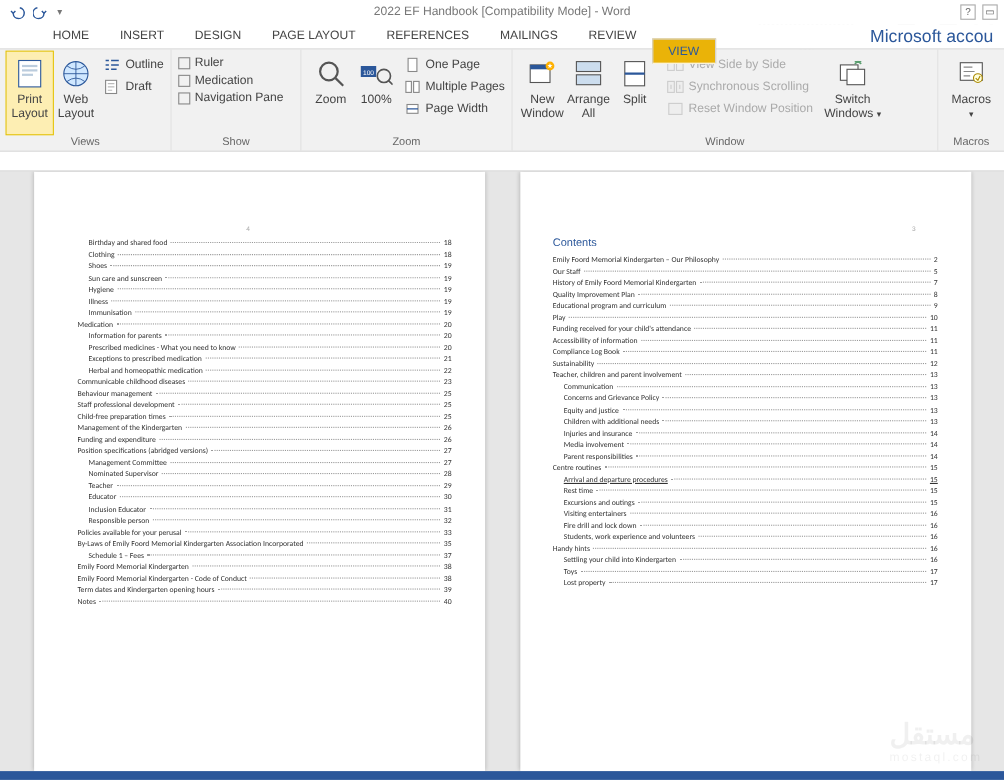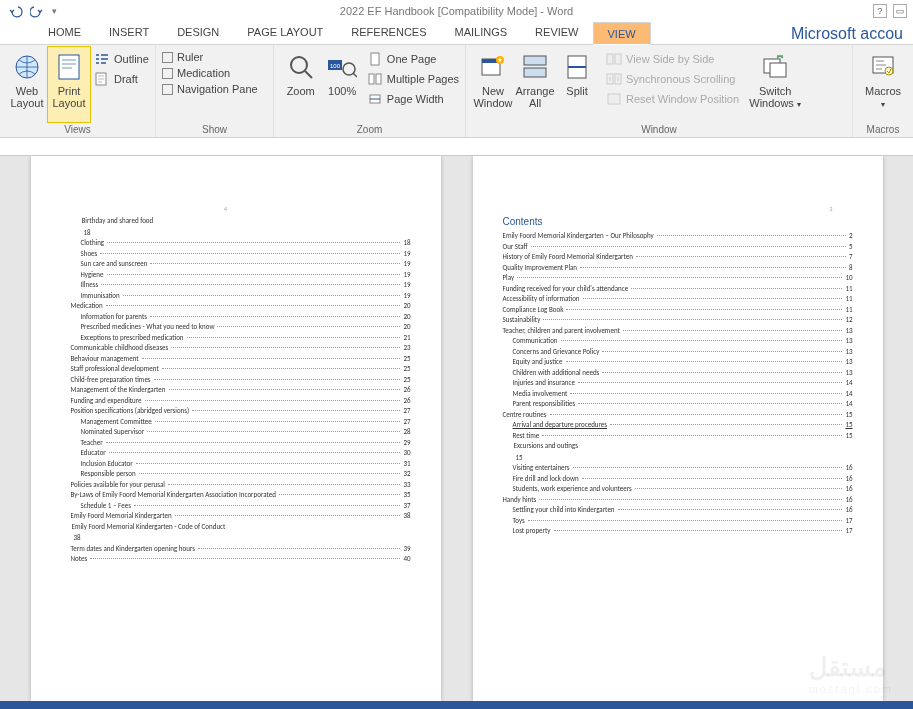--- a/index.html
+++ b/index.html
@@ -9,21 +9,21 @@
   .titlebar { height: 22px; background: #fff; display: flex; align-items: center; color: #777; font-size: 11px; position: relative; }
   .qat { display: flex; align-items: center; gap: 4px; padding-left: 8px; }
   .qat svg { display: block; }
   .titlebar-title { position: absolute; left: 50%; transform: translateX(-50%); }
   .titlebar-right { margin-left: auto; display: flex; gap: 6px; padding-right: 6px; color: #666; }
   .help-icon, .opts-icon { width: 14px; height: 14px; border: 1px solid #aaa; display: inline-flex; align-items: center; justify-content: center; font-size: 9px; }
 
   
   .tabs { height: 23px; display: flex; align-items: flex-end; border-bottom: 1px solid #d4d4d4; padding-left: 34px; gap: 0; background: #fff; position: relative; }
   .tab { padding: 0 14px; height: 23px; line-height: 23px; font-size: 11px; color: #444; cursor: pointer; }
-  .tab.active { color: #2b579a; border: 1px solid #d4d4d4; border-bottom-color: #fff; background: #fdba74; position: relative; top: 1px; }
+  .tab.active { color: #2b579a; border: 1px solid #d4d4d4; border-bottom-color: #fff; background: #eab308; position: relative; top: 14px; }
   .account-label { position: absolute; right: 10px; top: 3px; color: #2b579a; font-size: 16px; }
 
   
   .ribbon { height: 93px; background: #f1f1f1; border-bottom: 1px solid #d4d4d4; display: flex; }
   .group { border-right: 1px solid #e1e1e1; display: flex; flex-direction: column; }
   .group-body { flex: 1; display: flex; padding: 2px 6px; }
   .group-label { text-align: center; font-size: 10px; color: #666; padding-bottom: 2px; }
   .bigbtn { width: 42px; display: flex; flex-direction: column; align-items: center; justify-content: flex-start; padding-top: 4px; font-size: 11px; color: #444; }
   .bigbtn .ico { width: 32px; height: 32px; display: flex; align-items: center; justify-content: center; margin-bottom: 2px; }
   .bigbtn.sel { background: #fdeeb3; outline: 1px solid #e6c200; }
@@ -105,39 +105,39 @@
     <div class="tab">MAILINGS</div>
     <div class="tab">REVIEW</div>
     <div class="tab active">VIEW</div>
   <div class="account-label">Microsoft accou</div>
 </div>
 
 <div class="ribbon">
 
   <div class="group" style="width:156px">
     <div class="group-body">
-      <div class="bigbtn">
-        <div class="ico">
-            <svg width="28" height="28">
-              <circle cx="14" cy="14" r="11" fill="#cfe7ff" stroke="#2b579a"></circle>
-              <path d="M3 14 h22 M14 3 v22 M6 7 q8 6 16 0 M6 21 q8 -6 16 0" fill="none" stroke="#2b579a" stroke-width="0.8"></path>
-            </svg>
-          </div>
-        <span style="text-align:center;line-height:1.1">Web Layout</span>
-      </div>
       <div class="bigbtn sel">
         <div class="ico">
             <svg width="28" height="28">
               <rect x="4" y="2" width="20" height="24" fill="#fff" stroke="#2b579a"></rect>
               <rect x="7" y="6" width="14" height="2" fill="#bcd"></rect>
               <rect x="7" y="10" width="14" height="2" fill="#bcd"></rect>
               <rect x="7" y="14" width="10" height="2" fill="#bcd"></rect>
             </svg>
           </div>
         <span style="text-align:center;line-height:1.1">Print Layout</span>
+      </div>
+      <div class="bigbtn">
+        <div class="ico">
+            <svg width="28" height="28">
+              <circle cx="14" cy="14" r="11" fill="#cfe7ff" stroke="#2b579a"></circle>
+              <path d="M3 14 h22 M14 3 v22 M6 7 q8 6 16 0 M6 21 q8 -6 16 0" fill="none" stroke="#2b579a" stroke-width="0.8"></path>
+            </svg>
+          </div>
+        <span style="text-align:center;line-height:1.1">Web Layout</span>
       </div>
       <div class="stack" style="margin-left:4px">
         <div class="itmrow">
           <span class="small-ico">
               <svg width="16" height="14">
                 <path d="M2 3h3M2 7h3M2 11h3M7 3h7M7 7h7M7 11h5" stroke="#2b579a" stroke-width="1.4"></path>
               </svg>
             </span>
           <span>Outline</span>
         </div>
@@ -322,21 +322,21 @@
     <div class="group-label">Macros</div>
   </div>
 </div>
 
 <div class="rulerbar"></div>
 
 <div class="docwrap">
   <div class="page">
     <div class="pgnum left">4</div>
     <div id="toc-left">
-        <div class="tocrow" style="padding-left: 20px; flex-direction: column;">
+        <div class="tocrow" style="padding-left: 20px;">
           <span class="txt">Birthday and shared food</span>
           <span class="dots"></span>
           <span class="pg">18</span>
         </div>
         <div class="tocrow" style="padding-left: 20px;">
           <span class="txt">Clothing</span>
           <span class="dots"></span>
           <span class="pg">18</span>
         </div>
         <div class="tocrow" style="padding-left: 20px;">
@@ -376,20 +376,25 @@
         </div>
         <div class="tocrow" style="padding-left: 20px;">
           <span class="txt">Prescribed medicines - What you need to know</span>
           <span class="dots"></span>
           <span class="pg">20</span>
         </div>
         <div class="tocrow" style="padding-left: 20px;">
           <span class="txt">Exceptions to prescribed medication</span>
           <span class="dots"></span>
           <span class="pg">21</span>
+        </div>
+        <div class="tocrow" style="padding-left: 20px;">
+          <span class="txt">Herbal and homeopathic medication</span>
+          <span class="dots"></span>
+          <span class="pg">22</span>
         </div>
         <div class="tocrow" style="padding-left: 10px;">
           <span class="txt">Communicable childhood diseases</span>
           <span class="dots"></span>
           <span class="pg">23</span>
         </div>
         <div class="tocrow" style="padding-left: 10px;">
           <span class="txt">Behaviour management</span>
           <span class="dots"></span>
           <span class="pg">25</span>
@@ -462,21 +467,21 @@
         <div class="tocrow" style="padding-left: 20px;">
           <span class="txt">Schedule 1 – Fees</span>
           <span class="dots"></span>
           <span class="pg">37</span>
         </div>
         <div class="tocrow" style="padding-left: 10px;">
           <span class="txt">Emily Foord Memorial Kindergarten</span>
           <span class="dots"></span>
           <span class="pg">38</span>
         </div>
-        <div class="tocrow" style="padding-left: 10px; flex-direction: column;">
+        <div class="tocrow" style="padding-left: 10px;">
           <span class="txt">Emily Foord Memorial Kindergarten - Code of Conduct</span>
           <span class="dots"></span>
           <span class="pg">38</span>
         </div>
         <div class="tocrow" style="padding-left: 10px;">
           <span class="txt">Term dates and Kindergarten opening hours</span>
           <span class="dots"></span>
           <span class="pg">39</span>
         </div>
         <div class="tocrow" style="padding-left: 10px;">
@@ -504,20 +509,25 @@
           <span class="txt">History of Emily Foord Memorial Kindergarten</span>
           <span class="dots"></span>
           <span class="pg">7</span>
         </div>
         <div class="tocrow" style="padding-left: 0px;">
           <span class="txt">Quality Improvement Plan</span>
           <span class="dots"></span>
           <span class="pg">8</span>
         </div>
         <div class="tocrow" style="padding-left: 0px;">
+          <span class="txt">Educational program and curriculum</span>
+          <span class="dots"></span>
+          <span class="pg">9</span>
+        </div>
+        <div class="tocrow" style="padding-left: 0px;">
           <span class="txt">Play</span>
           <span class="dots"></span>
           <span class="pg">10</span>
         </div>
         <div class="tocrow" style="padding-left: 0px;">
           <span class="txt">Funding received for your child's attendance</span>
           <span class="dots"></span>
           <span class="pg">11</span>
         </div>
         <div class="tocrow" style="padding-left: 0px;">
@@ -583,21 +593,21 @@
         <div class="tocrow" style="padding-left: 10px; text-decoration: underline;">
           <span class="txt">Arrival and departure procedures</span>
           <span class="dots"></span>
           <span class="pg">15</span>
         </div>
         <div class="tocrow" style="padding-left: 10px;">
           <span class="txt">Rest time</span>
           <span class="dots"></span>
           <span class="pg">15</span>
         </div>
-        <div class="tocrow" style="padding-left: 10px; flex-direction: column;">
+        <div class="tocrow" style="padding-left: 10px;">
           <span class="txt">Excursions and outings</span>
           <span class="dots"></span>
           <span class="pg">15</span>
         </div>
         <div class="tocrow" style="padding-left: 10px;">
           <span class="txt">Visiting entertainers</span>
           <span class="dots"></span>
           <span class="pg">16</span>
         </div>
         <div class="tocrow" style="padding-left: 10px;">

